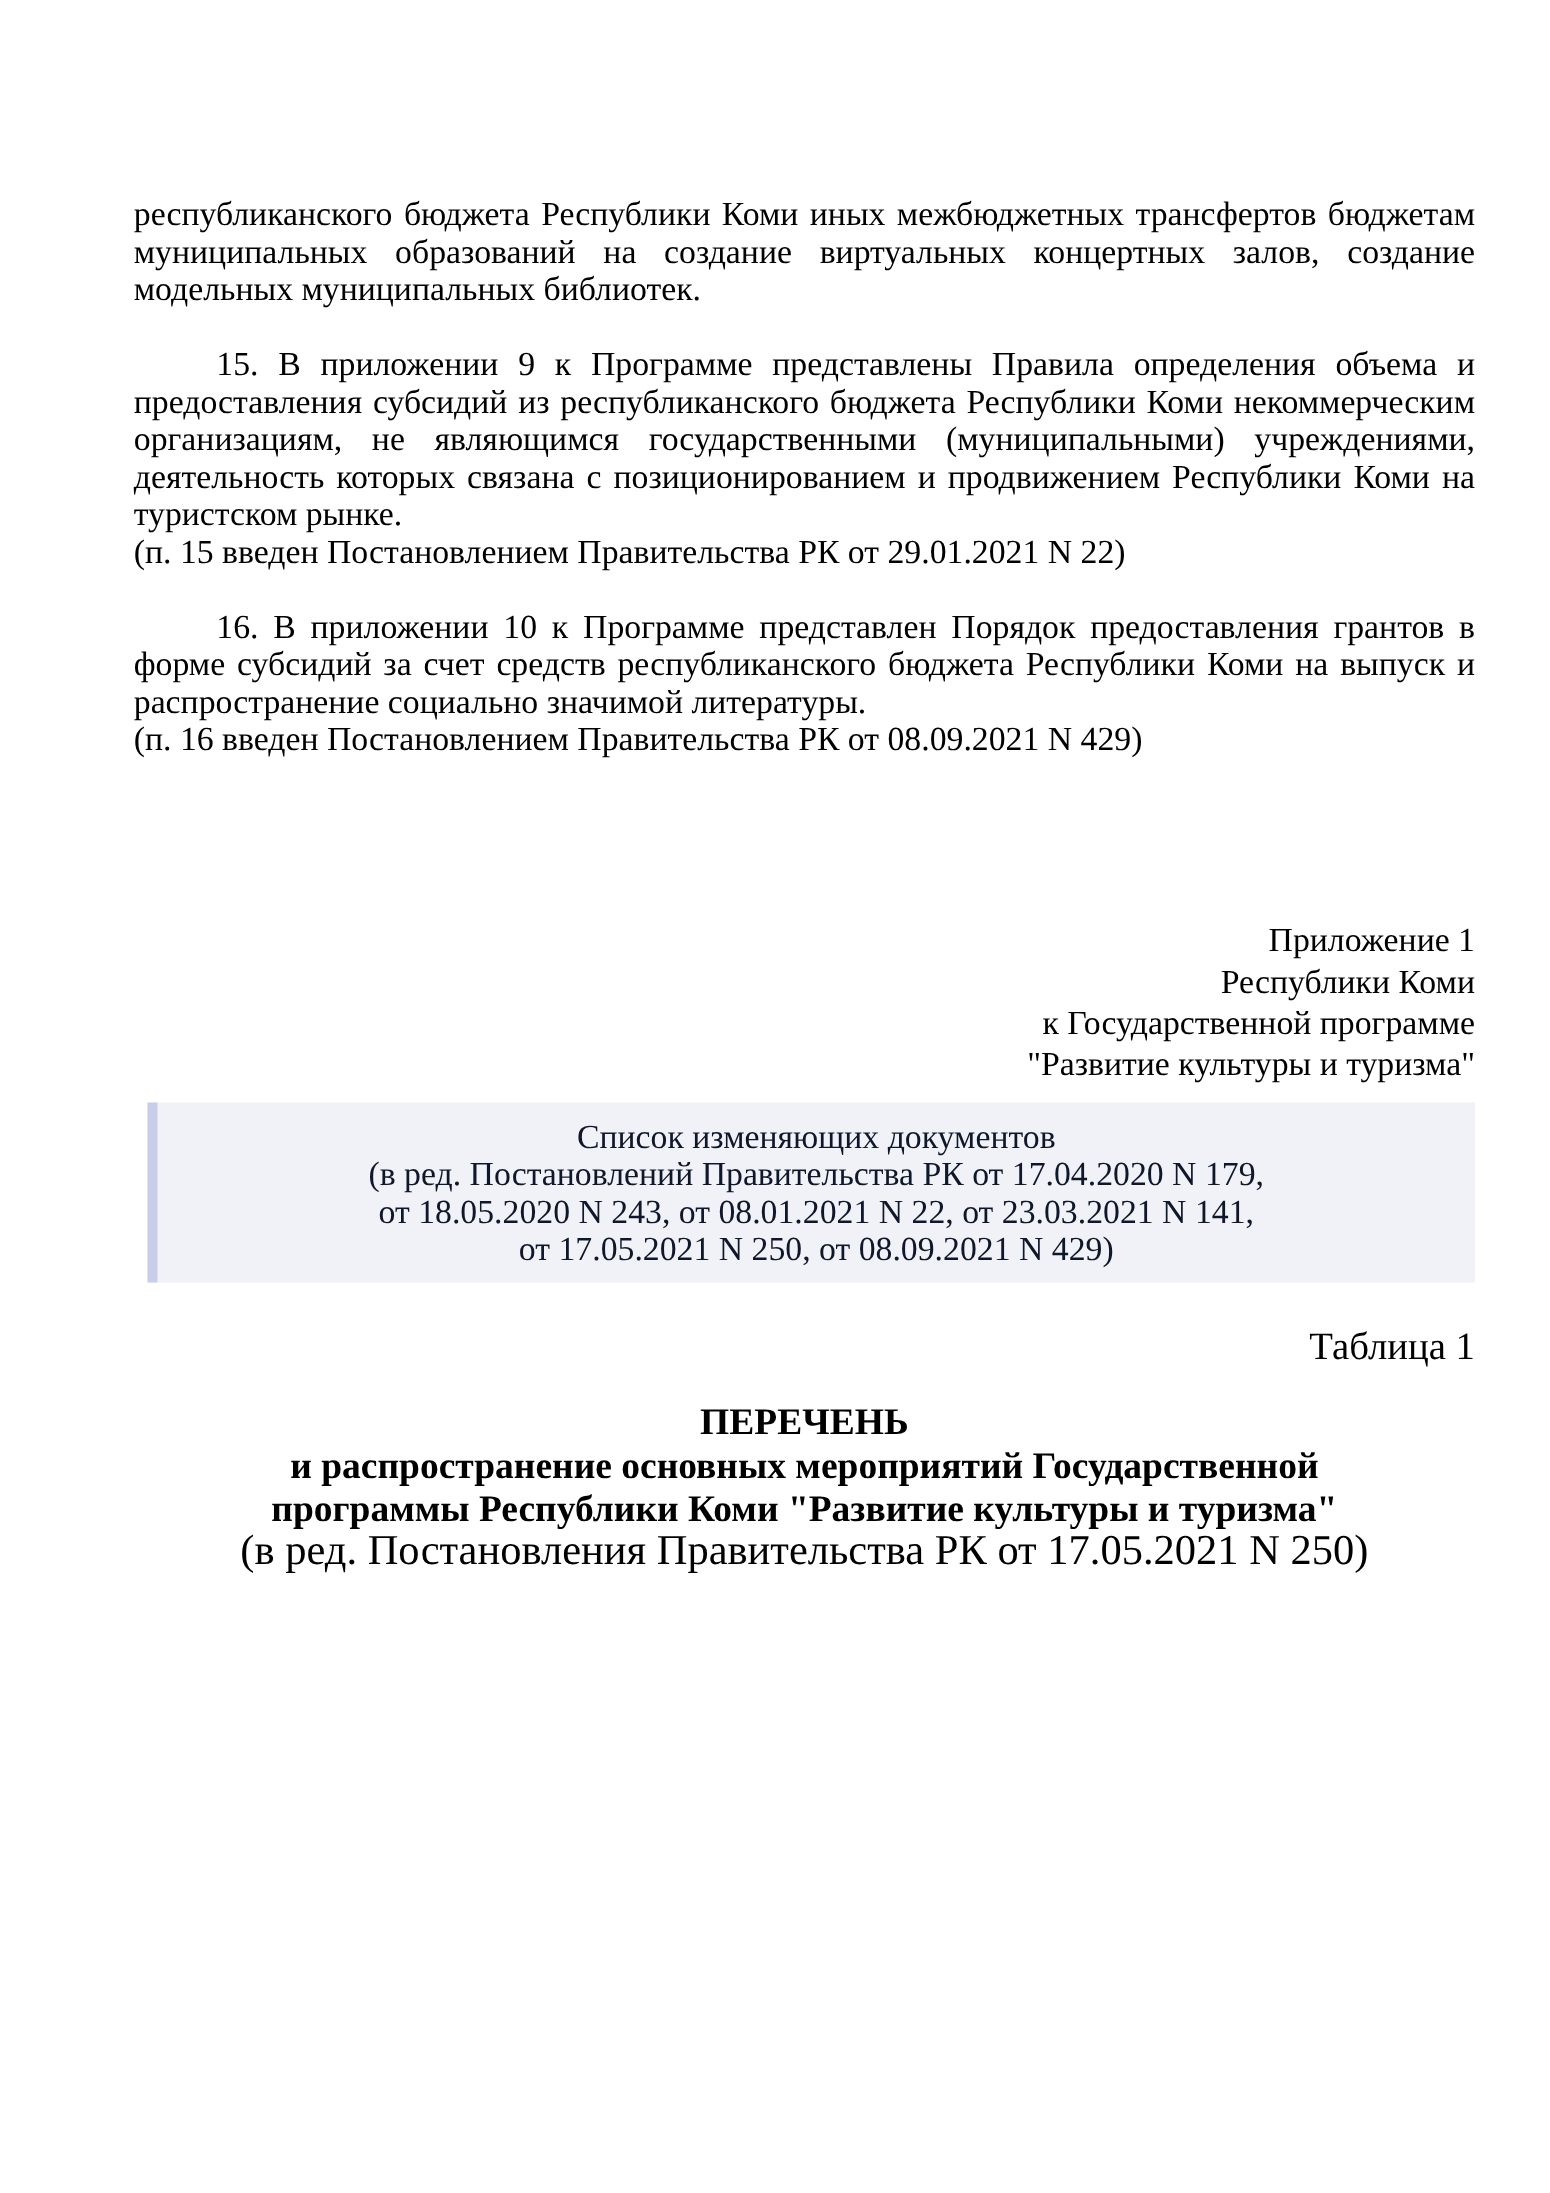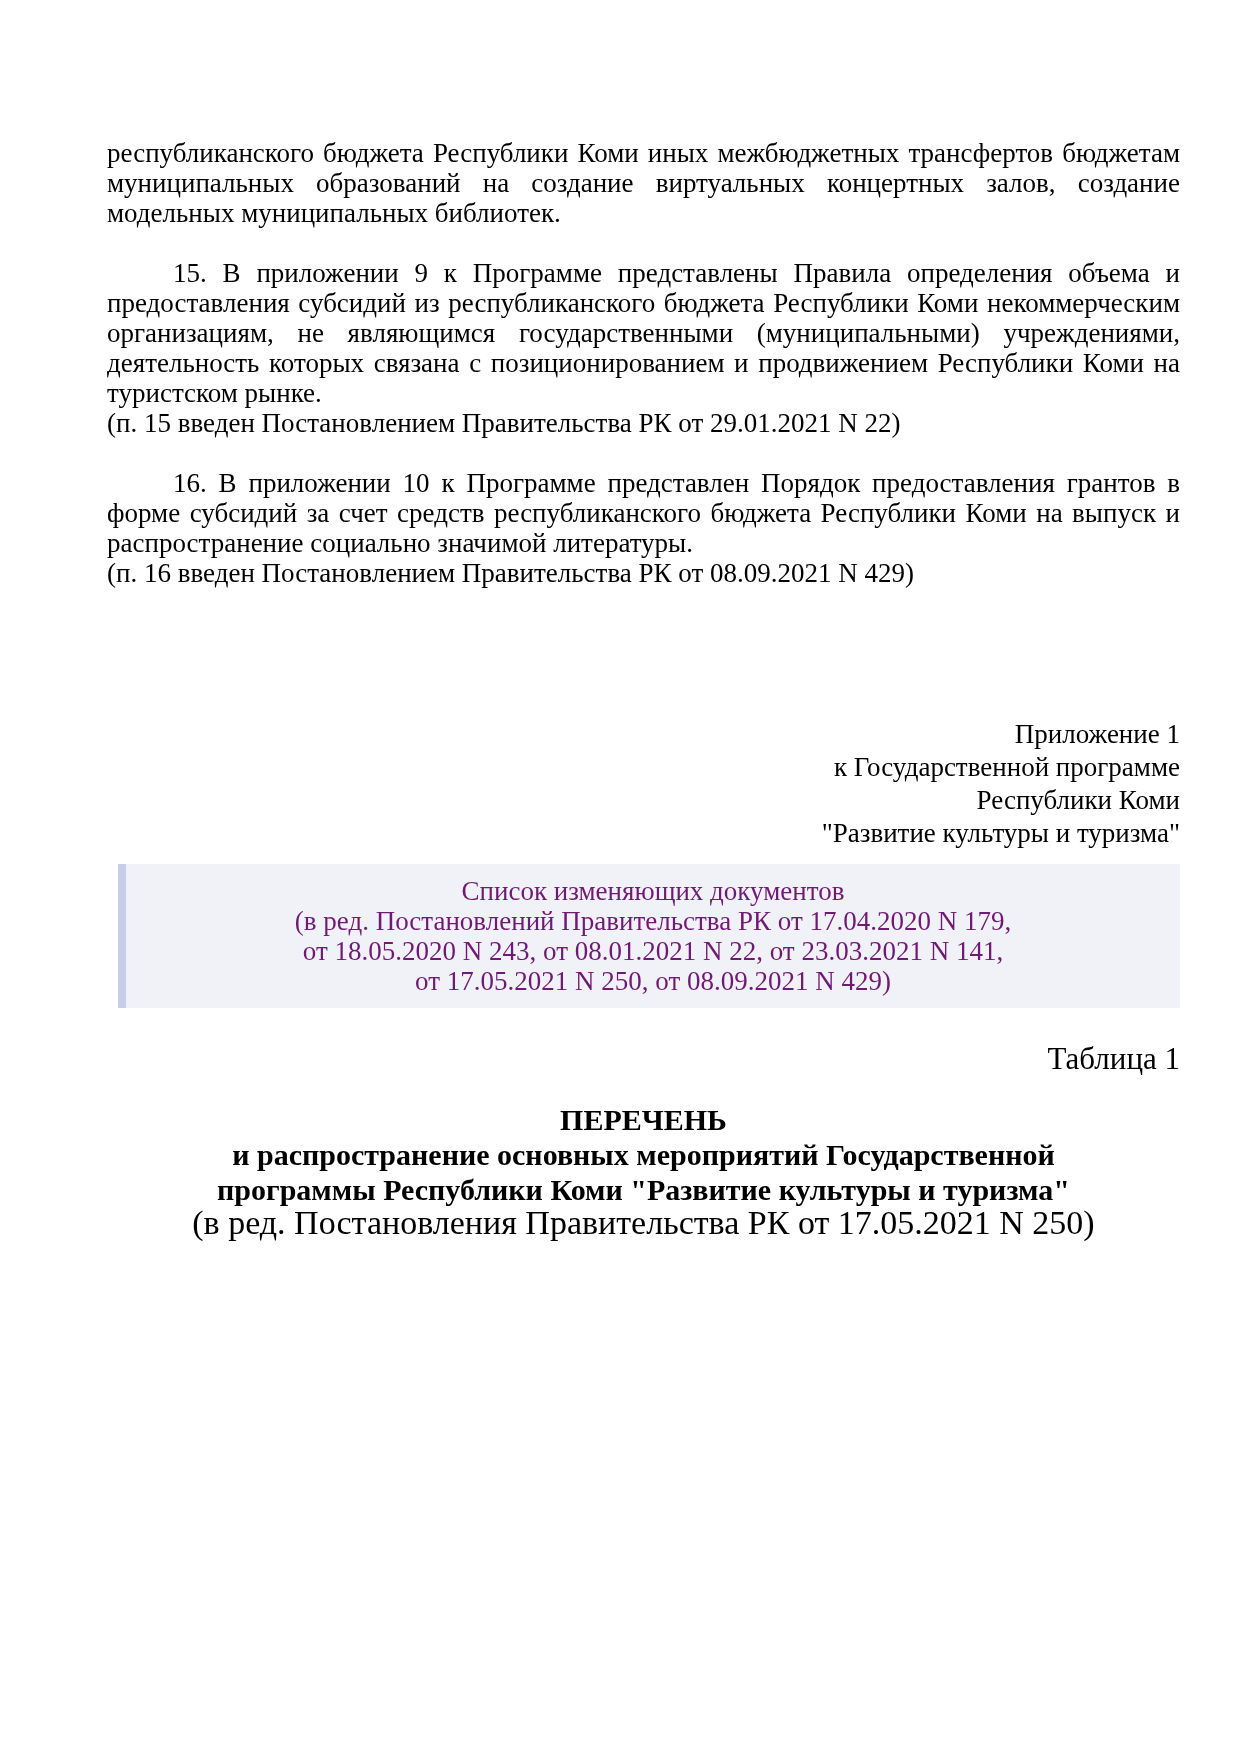--- a/index.html
+++ b/index.html
@@ -12,21 +12,21 @@
     width: 1240px;
     height: 1754px;
     background: #ffffff;
     font-family: "Liberation Serif", "DejaVu Serif", serif;
     color: #000000;
     overflow: hidden;
   }
   .content {
     position: absolute;
     left: 107px;
-    top: 138px;
+    top: 156px;
     width: 1073px;
   }
   .body-par {
     font-size: 27px;
     line-height: 30px;
     text-align: justify;
     margin: 0;
   }
   .body-par.indent { text-indent: 66px; }
   .body-par.spaced { margin-top: 30px; font-family: Liberation Serif, serif; }
@@ -44,21 +44,21 @@
   }
   .amendments-box {
     margin-top: 14px;
     margin-left: 11px;
     background: #f1f2f7;
     border-left: 8px solid #c8cde9;
     padding: 12px 10px;
     text-align: center;
     font-size: 27px;
     line-height: 30px;
-    color: #701a75;
+    color: #0f172a;
   }
   .table-label {
     margin-top: 36px;
     font-size: 31px;
     line-height: 30px;
     text-align: right;
   }
   .heading-block {
     margin-top: 28px;
     text-align: center;
@@ -84,22 +84,22 @@
     <p class="body-par">республиканского бюджета Республики Коми иных межбюджетных трансфертов бюджетам муниципальных образований на создание виртуальных концертных залов, создание модельных муниципальных библиотек.</p>
 
     <p class="body-par indent spaced">15. В приложении 9 к Программе представлены Правила определения объема и предоставления субсидий из республиканского бюджета Республики Коми некоммерческим организациям, не являющимся государственными (муниципальными) учреждениями, деятельность которых связана с позиционированием и продвижением Республики Коми на туристском рынке.</p>
     <p class="note-line">(п. 15 введен Постановлением Правительства РК от 29.01.2021 N 22)</p>
 
     <p class="body-par indent spaced">16. В приложении 10 к Программе представлен Порядок предоставления грантов в форме субсидий за счет средств республиканского бюджета Республики Коми на выпуск и распространение социально значимой литературы.</p>
     <p class="note-line">(п. 16 введен Постановлением Правительства РК от 08.09.2021 N 429)</p>
 
     <div class="appendix">
       <div>Приложение 1</div>
+      <div>Республики Коми</div>
       <div>к Государственной программе</div>
-      <div>Республики Коми</div>
       <div>"Развитие культуры и туризма"</div>
     </div>
 
     <div class="amendments-box">
       <div>Список изменяющих документов</div>
       <div>(в ред. Постановлений Правительства РК от 17.04.2020 N 179,</div>
       <div>от 18.05.2020 N 243, от 08.01.2021 N 22, от 23.03.2021 N 141,</div>
       <div>от 17.05.2021 N 250, от 08.09.2021 N 429)</div>
     </div>
 

